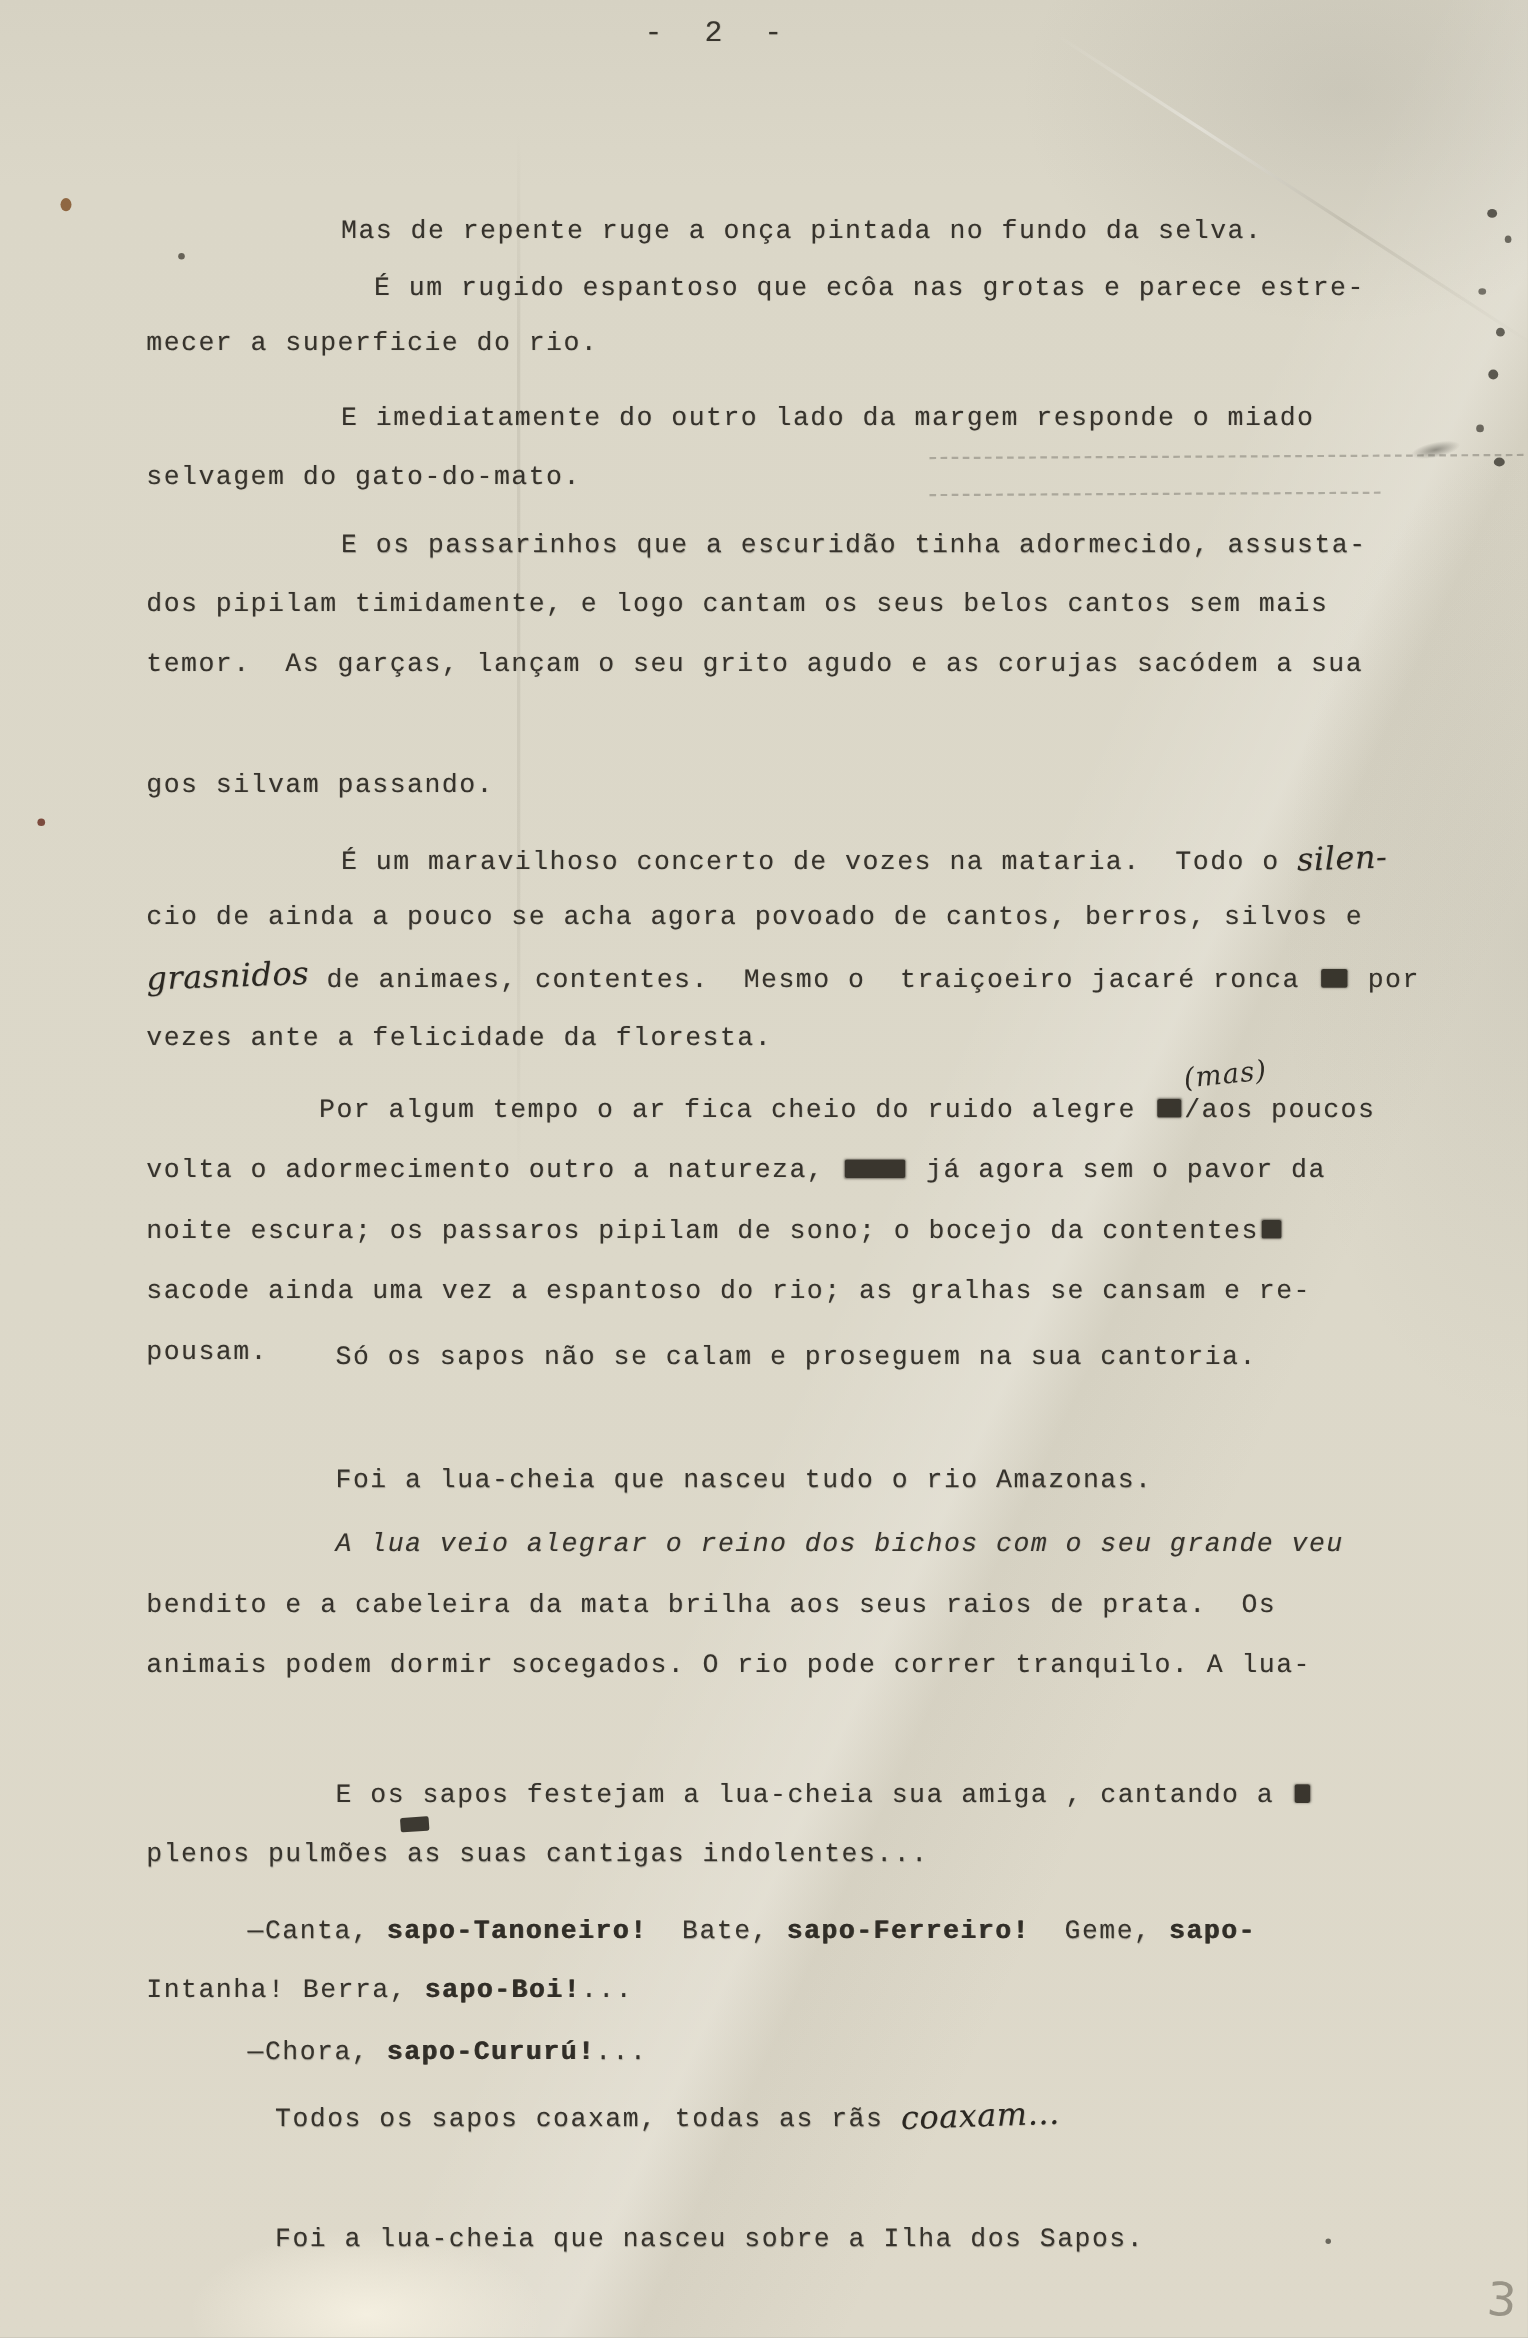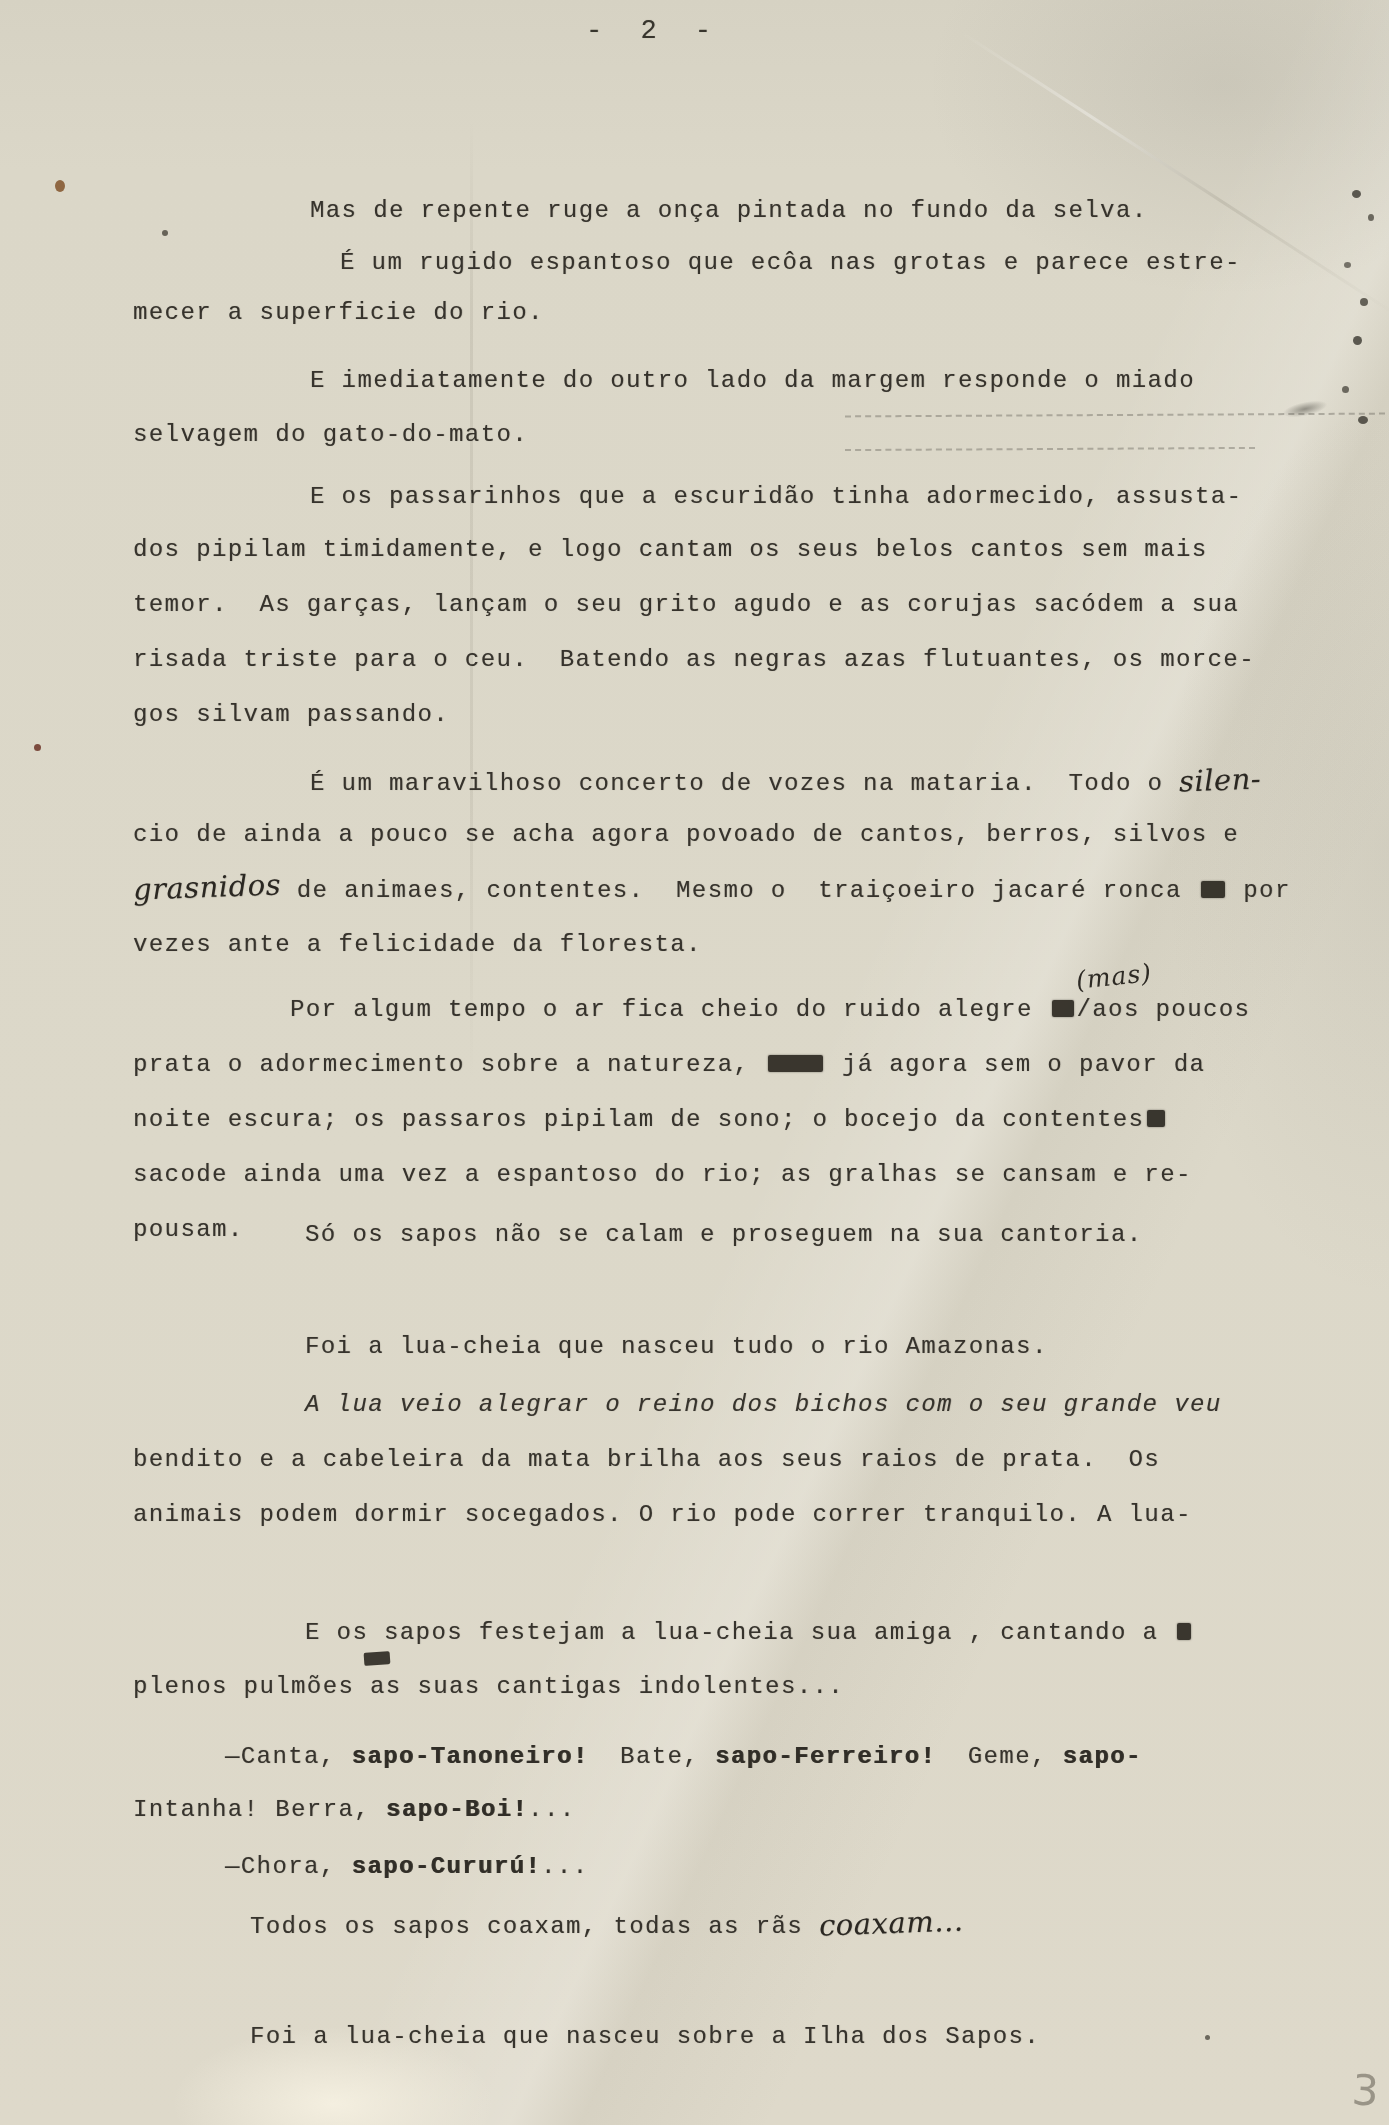--- a/index.html
+++ b/index.html
@@ -130,28 +130,27 @@
   <div class="hand-insert">(mas)</div>
 
 <div class="line" style="left: 310px; top: 196px;"><span class="seg-typed">Mas de repente ruge a onça pintada no fundo da selva.</span></div>
     <div class="line" style="left: 340px; top: 248px;"><span class="seg-typed">É um rugido espantoso que ecôa nas grotas e parece estre-</span></div>
     <div class="line" style="left: 133px; top: 298px;"><span class="seg-typed">mecer a superficie do rio.</span></div>
     <div class="line" style="left: 310px; top: 366px;"><span class="seg-typed">E imediatamente do outro lado da margem responde o miado</span></div>
     <div class="line" style="left: 133px; top: 420px;"><span class="seg-typed">selvagem do gato-do-mato.</span></div>
     <div class="line" style="left: 310px; top: 482px;"><span class="seg-typed">E os passarinhos que a escuridão tinha adormecido, assusta-</span></div>
     <div class="line" style="left: 133px; top: 535px;"><span class="seg-typed">dos pipilam timidamente, e logo cantam os seus belos cantos sem mais</span></div>
     <div class="line" style="left: 133px; top: 590px;"><span class="seg-typed">temor.  As garças, lançam o seu grito agudo e as corujas sacódem a sua</span></div>
-    <div class="line" style="left: 133px; top: 645px;"><span class="seg-typed">risada triste para o ceu.  Batendo as negras azas flutuantes, os morce-</span></div>
     <div class="line" style="left: 133px; top: 700px;"><span class="seg-typed">gos silvam passando.</span></div>
     <div class="line" style="left: 310px; top: 765px;"><span class="seg-typed">É um maravilhoso concerto de vozes na mataria.  Todo o </span><span class="seg-hand">silen-</span></div>
     <div class="line" style="left: 133px; top: 820px;"><span class="seg-typed">cio de ainda a pouco se acha agora povoado de cantos, berros, silvos e</span></div>
     <div class="line" style="left: 133px; top: 872px;"><span class="seg-hand">grasnidos</span><span class="seg-typed"> de animaes, contentes.  Mesmo o  traiçoeiro jacaré ronca </span><span class="seg-blot" style="width: 24px;"></span><span class="seg-typed"> por</span></div>
     <div class="line" style="left: 133px; top: 930px;"><span class="seg-typed">vezes ante a felicidade da floresta.</span></div>
     <div class="line" style="left: 290px; top: 995px;"><span class="seg-typed">Por algum tempo o ar fica cheio do ruido alegre </span><span class="seg-blot" style="width: 22px;"></span><span class="seg-typed">/aos poucos</span></div>
-    <div class="line" style="left: 133px; top: 1050px;"><span class="seg-typed">prata o adormecimento sobre a natureza, </span><span class="seg-blot" style="width: 55px;"></span><span class="seg-typed"> já agora sem o pavor da</span></div>
+    <div class="line" style="left: 133px; top: 1050px;"><span class="seg-typed">volta o adormecimento outro a natureza, </span><span class="seg-blot" style="width: 55px;"></span><span class="seg-typed"> já agora sem o pavor da</span></div>
     <div class="line" style="left: 133px; top: 1105px;"><span class="seg-typed">noite escura; os passaros pipilam de sono; o bocejo da contentes</span><span class="seg-blot" style="width: 18px;"></span></div>
     <div class="line" style="left: 133px; top: 1160px;"><span class="seg-typed">sacode ainda uma vez a espantoso do rio; as gralhas se cansam e re-</span></div>
     <div class="line" style="left: 133px; top: 1215px;"><span class="seg-typed">pousam.</span></div>
     <div class="line" style="left: 305px; top: 1220px;"><span class="seg-typed">Só os sapos não se calam e proseguem na sua cantoria.</span></div>
     <div class="line" style="left: 305px; top: 1332px;"><span class="seg-typed">Foi a lua-cheia que nasceu tudo o rio Amazonas.</span></div>
     <div class="line" style="left: 305px; top: 1390px; font-style: italic;"><span class="seg-typed">A lua veio alegrar o reino dos bichos com o seu grande veu</span></div>
     <div class="line" style="left: 133px; top: 1445px;"><span class="seg-typed">bendito e a cabeleira da mata brilha aos seus raios de prata.  Os</span></div>
     <div class="line" style="left: 133px; top: 1500px;"><span class="seg-typed">animais podem dormir socegados. O rio pode correr tranquilo. A lua-</span></div>
     <div class="line" style="left: 305px; top: 1618px;"><span class="seg-typed">E os sapos festejam a lua-cheia sua amiga , cantando a </span><span class="seg-blot" style="width: 14px;"></span></div>
     <div class="line" style="left: 133px; top: 1672px;"><span class="seg-typed">plenos pulmões as suas cantigas indolentes...</span></div>

